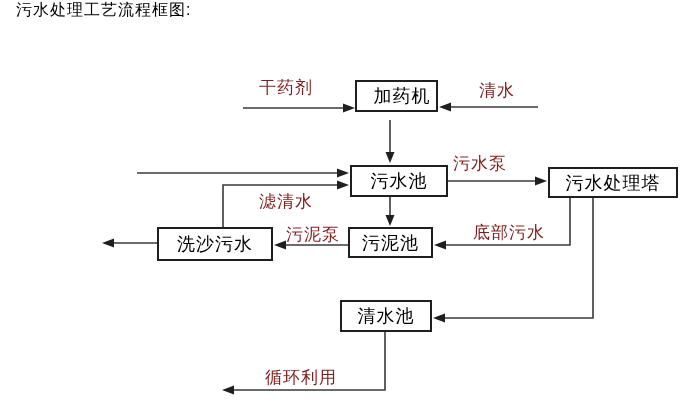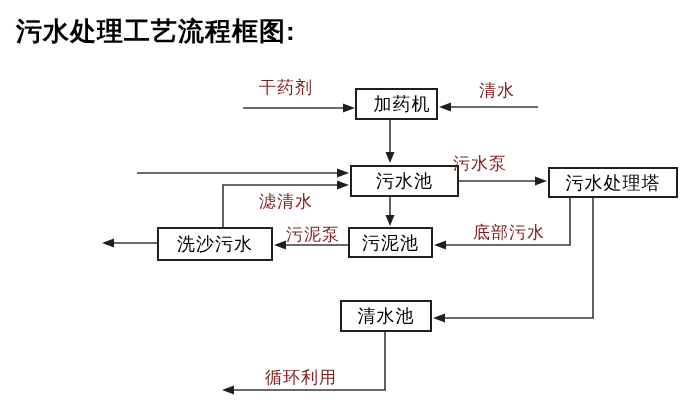--- a/index.html
+++ b/index.html
@@ -11,23 +11,23 @@
   .canvas {
     position: relative;
     width: 700px;
     height: 420px;
     background: #ffffff;
     overflow: hidden;
   }
   .page-title {
     position: absolute;
     left: 16px;
-    top: 14px;
-    font-size: 26px;
-    font-weight: bold;
+    top: 0;
+    font-size: 16px;
+    font-weight: normal;
     color: #000000;
     letter-spacing: 1px;
     white-space: nowrap;
   }
   .lines-layer {
     position: absolute;
     left: 0;
     top: 0;
     width: 700px;
     height: 420px;
@@ -46,22 +46,22 @@
     white-space: nowrap;
   }
   .edge-label {
     position: absolute;
     font-size: 17px;
     color: #7f1d1d;
     letter-spacing: 1px;
     text-align: center;
     white-space: nowrap;
   }
-  .n-dosing   { left: 355px; top:  88px; width:  83px; height: 32px; padding-left: 11px; }
-  .n-sewage   { left: 350px; top: 165px; width:  109px; height: 32px; }
+  .n-dosing   { left: 355px; top:  80px; width:  83px; height: 32px; padding-left: 11px; }
+  .n-sewage   { left: 350px; top: 165px; width:  98px; height: 32px; }
   .n-tower    { left: 548px; top: 167px; width: 130px; height: 31px; }
   .n-sludge   { left: 348px; top: 227px; width:  85px; height: 31px; }
   .n-press    { left: 157px; top: 227px; width: 116px; height: 34px; }
   .n-clean    { left: 340px; top: 300px; width:  92px; height: 32px; }
   .l-dry      { left: 250px; top:  76px; width: 72px; }
   .l-cleanwtr { left: 463px; top:  79px; width: 68px; }
   .l-sand     { left: 164px; top: 151px; width: 88px; }
   .l-sewpump  { left: 446px; top: 152px; width: 68px; }
   .l-filtered { left: 252px; top: 190px; width: 68px; }
   .l-sldpump  { left: 279px; top: 223px; width: 68px; }

